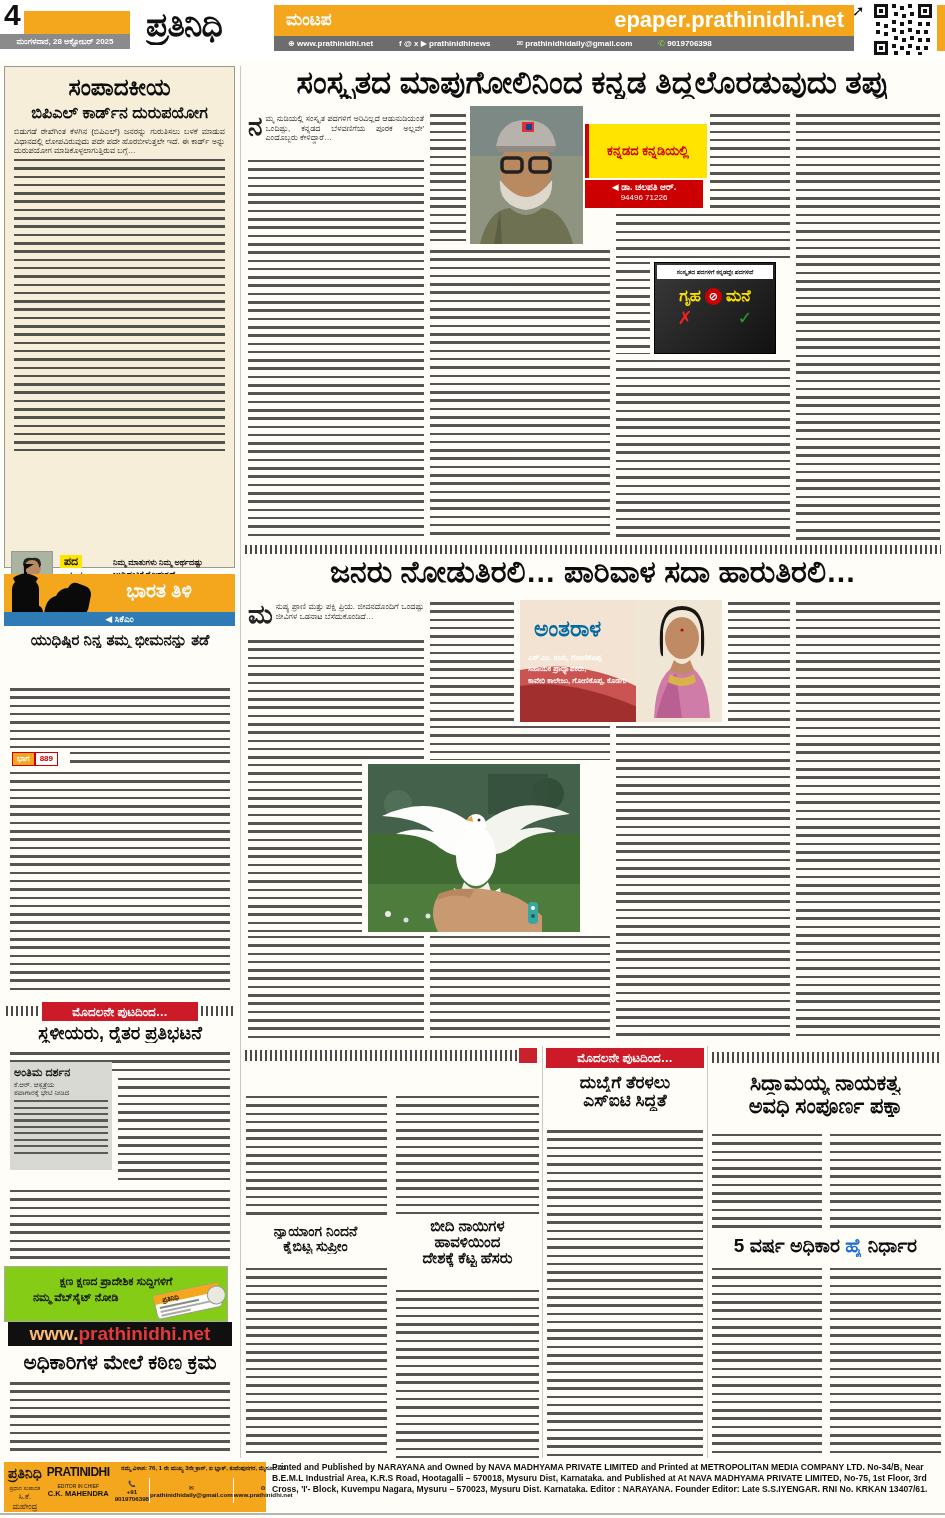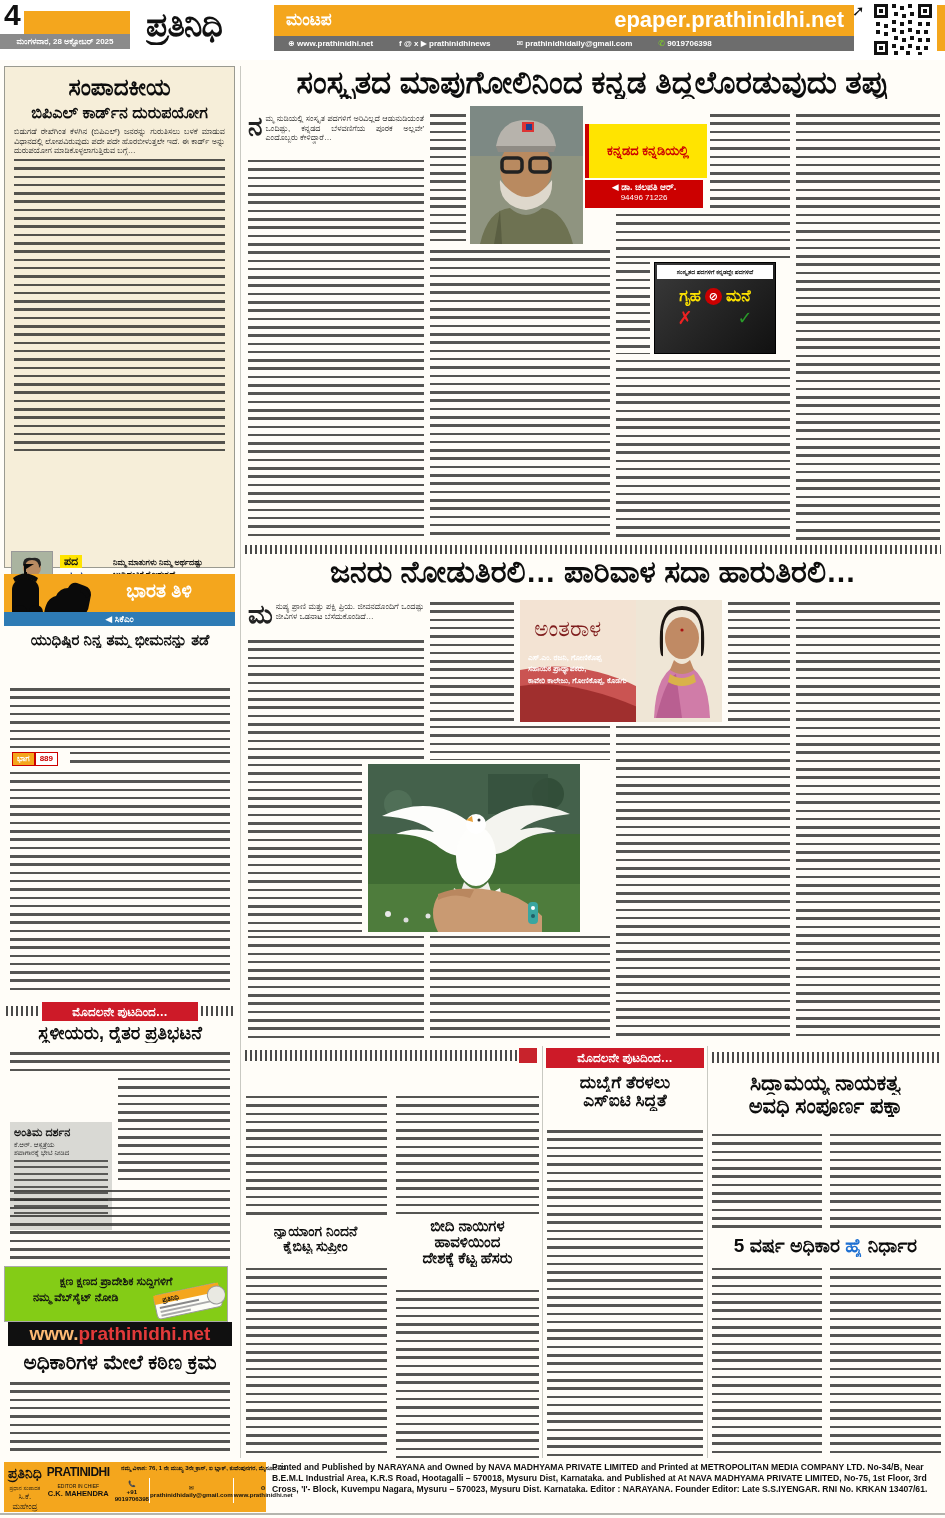--- a/index.html
+++ b/index.html
@@ -156,21 +156,21 @@
   <div class="abs fl" style="left:70px;top:752px;width:160px;height:16px;"></div>
   <div class="abs fl" style="left:10px;top:772px;width:220px;height:218px;"></div>
 
   <div class="abs dots" style="left:6px;top:1006px;width:34px;height:10px;"></div>
   <div class="abs band-red ctr nw" style="left:42px;top:1002px;width:156px;height:19px;font-size:12px;">
     <span>ಮೊದಲನೇ ಪುಟದಿಂದ…</span>
   </div>
   <div class="abs dots" style="left:201px;top:1006px;width:32px;height:10px;"></div>
   <div class="abs hl nw" style="left:6px;top:1024px;width:228px;font-size:18px;">ಸ್ಥಳೀಯರು, ರೈತರ ಪ್ರತಿಭಟನೆ</div>
   <div class="abs fl" style="left:10px;top:1052px;width:220px;height:22px;"></div>
-  <div class="abs" style="left:10px;top:1122px;width:102px;height:108px;background:#d9d9d4;padding:4px;box-sizing:border-box;">
+  <div class="abs" style="left:10px;top:1062px;width:102px;height:108px;background:#d9d9d4;padding:4px;box-sizing:border-box;">
     <div style="font-weight:bold;font-size:11px;">ಅಂತಿಮ ದರ್ಶನ</div>
     <div style="font-size:7px;margin-top:2px;">ಕೆ.ಆರ್. ಆಸ್ಪತ್ರೆಯ</div>
     <div style="font-size:7px;">ಶವಾಗಾರಕ್ಕೆ ಭೇಟಿ ನೀಡಿದ</div>
     <div class="fls" style="margin-top:3px;height:58px;"></div>
   </div>
   <div class="abs fl" style="left:118px;top:1078px;width:112px;height:108px;"></div>
   <div class="abs fl" style="left:10px;top:1190px;width:220px;height:70px;"></div>
 
   <div class="abs" style="left:4px;top:1266px;width:224px;height:56px;background:#84cc16;border:1px solid #aaa;box-sizing:border-box;">
     <div style="font-size:11px;font-weight:bold;text-align:center;margin-top:8px;">ಕ್ಷಣ ಕ್ಷಣದ ಪ್ರಾದೇಶಿಕ ಸುದ್ದಿಗಳಿಗೆ</div>
@@ -255,21 +255,21 @@
   </div>
   <div class="abs fl" style="left:248px;top:640px;width:176px;height:120px;"></div>
   <div class="abs fl" style="left:248px;top:764px;width:114px;height:168px;"></div>
   <div class="abs fl" style="left:248px;top:936px;width:176px;height:104px;"></div>
 
   <div class="abs" style="left:520px;top:600px;width:202px;height:122px;background:#f3e3d3;overflow:hidden;">
     <svg class="abs" style="left:0;top:0;" width="202" height="122" viewBox="0 0 202 122">
       <path d="M0 70 q60 -12 120 18 l0 34 l-120 0 z" fill="#c23b3b" opacity=".85"></path>
       <path d="M0 86 q50 -8 120 22 l0 14 l-120 0 z" fill="#8f1f1f" opacity=".7"></path>
     </svg>
-    <div class="abs nw" style="left:14px;top:16px;font-size:22px;font-weight:normal;color:#7f1d1d;">ಅಂತರಾಳ</div>
+    <div class="abs nw" style="left:14px;top:16px;font-size:22px;font-weight:bold;color:#0369a1;">ಅಂತರಾಳ</div>
     <div class="abs" style="left:8px;top:52px;width:120px;color:#fff;font-size:7.5px;font-weight:bold;line-height:1.5;">
       <div>ಎಸ್.ಎಂ. ರಜನಿ, ಗೋಣಿಕೊಪ್ಪ</div>
       <div>ಸಹಾಯಕ ಪ್ರಾಧ್ಯಾಪಕರು,</div>
       <div>ಕಾವೇರಿ ಕಾಲೇಜು, ಗೋಣಿಕೊಪ್ಪ, ಕೊಡಗು</div>
     </div>
     <svg class="abs" style="right:0;top:0;" width="86" height="122" viewBox="0 0 86 122">
       <rect width="86" height="122" fill="#efe6d6"></rect>
       <path d="M18 118 q2 -50 28 -54 q26 4 28 54 z" fill="#d07ca8"></path>
       <path d="M20 118 q10 -40 20 -44 l6 44 z" fill="#b95f91"></path>
       <ellipse cx="46" cy="38" rx="17" ry="21" fill="#c08a64"></ellipse>

